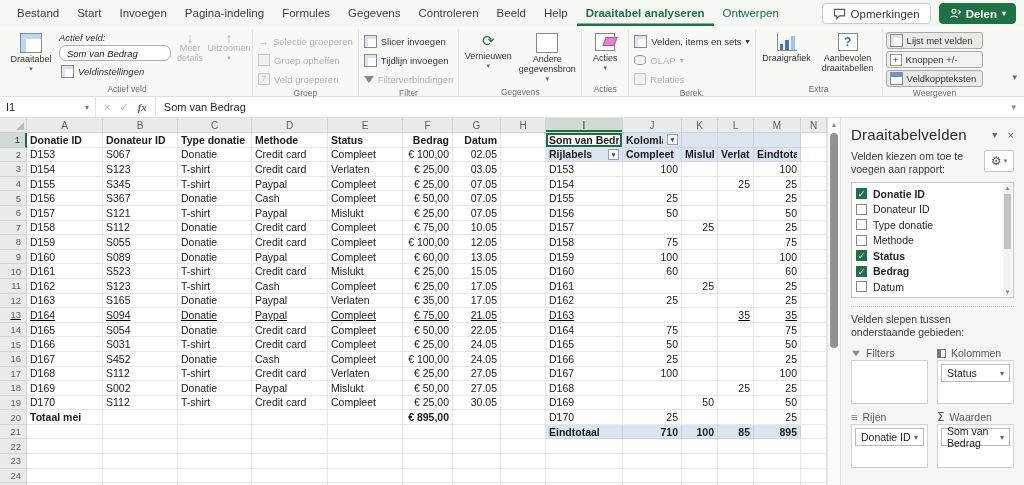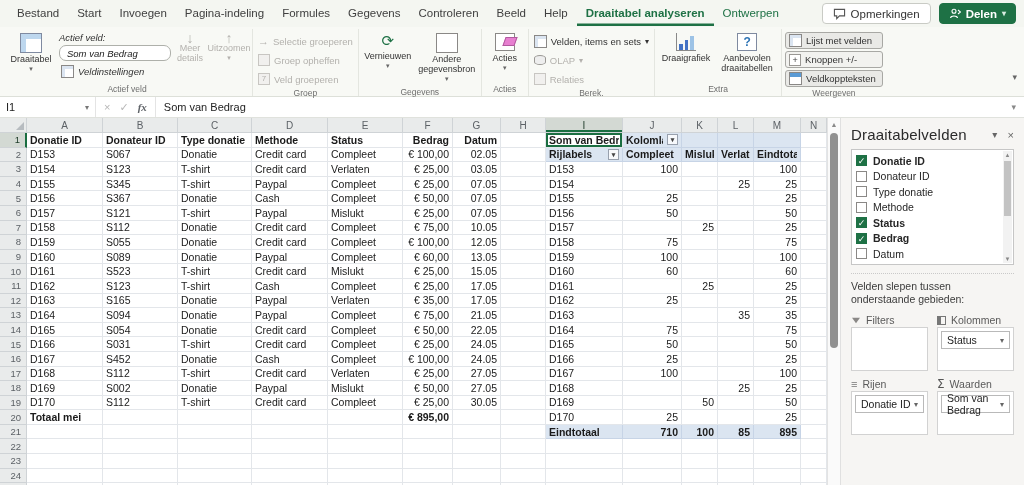--- a/index.html
+++ b/index.html
@@ -205,20 +205,39 @@
         </div>
         <div class="smallbtn dis">
           <span class="icg" style="text-align:center;font-size:8px;line-height:10px;">7</span>
           <span>Veld groeperen</span>
         </div>
       </div>
     </div>
     <div class="rgl">Groep</div>
   </div>
 
+  <div class="rgroup">
+    <div class="rgc">
+      <div class="stack" style="gap:3px;padding-top:2px;">
+        <div class="smallbtn">
+          <span class="ic"></span>
+          <span>Slicer invoegen</span>
+        </div>
+        <div class="smallbtn">
+          <span class="ic"></span>
+          <span>Tijdlijn invoegen</span>
+        </div>
+        <div class="smallbtn dis">
+          <span class="ic-funnel"></span>
+          <span>Filterverbindingen</span>
+        </div>
+      </div>
+    </div>
+    <div class="rgl">Filter</div>
+  </div>
 
   <div class="rgroup">
     <div class="rgc">
       <div class="bigbtn" style="width:52px;">
         <span class="ic-refresh">⟳</span>
         <span>Vernieuwen</span>
         <span class="chev">▾</span>
       </div>
       <div class="bigbtn" style="width:62px;">
         <span class="icbig" style="background:#fff;border-color:#8a8886;"></span>
@@ -779,21 +798,21 @@
         <div class="cell r" style="width: 59px;">
           <span>25</span>
         </div>
         <div class="cell r" style="width: 36px;"></div>
         <div class="cell r" style="width: 36px;"></div>
         <div class="cell r" style="width: 47px;">
           <span>25</span>
         </div>
         <div class="cell " style="width: 26px;"></div>
       </div>
-      <div class="grow" style="height: 14.6px;">
+      <div class="grow" style="height: 14.6px; text-decoration: underline;">
         <div class="cell gut" style="width: 27px;">13</div>
         <div class="cell " style="width: 76px;">
           <span>D164</span>
         </div>
         <div class="cell " style="width: 75px;">
           <span>S094</span>
         </div>
         <div class="cell " style="width: 74px;">
           <span>Donatie</span>
         </div>
@@ -1175,20 +1194,27 @@
   </div>
 
   <div class="pane">
     <div class="ptitle">
       <span>Draaitabelvelden</span>
       <span class="picons">
         <span>▾</span>
         <span style="font-size:11px;">×</span>
       </span>
     </div>
+    <div class="psub">
+      <div class="psubtext">Velden kiezen om toe te voegen aan rapport:</div>
+      <div class="gearbtn">
+        <span>⚙</span>
+          <span class="chev">▾</span>
+      </div>
+    </div>
     <div class="fieldlist" id="fieldlist">
       <div class="fl-scroll">
         <div class="fl-arrow" style="top:1px;">▲</div>
         <div class="fl-thumb"></div>
         <div class="fl-arrow" style="bottom:1px;">▼</div>
       </div>
     <div class="fitem">
           <span class="cb on">✓</span>
           <span class="flab b">Donatie ID</span>
         </div>

